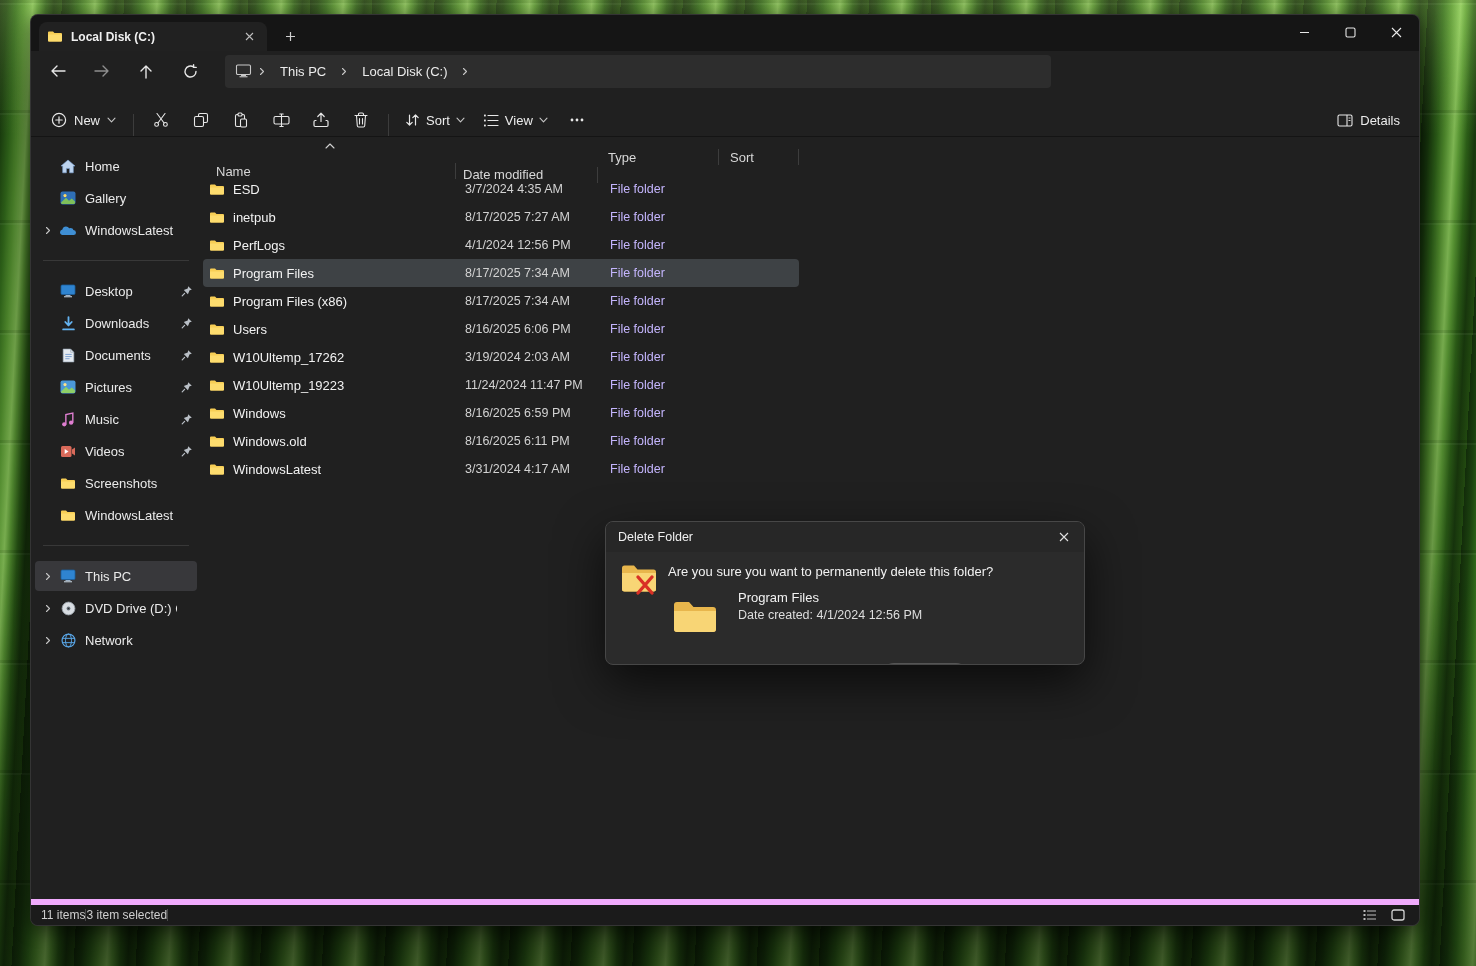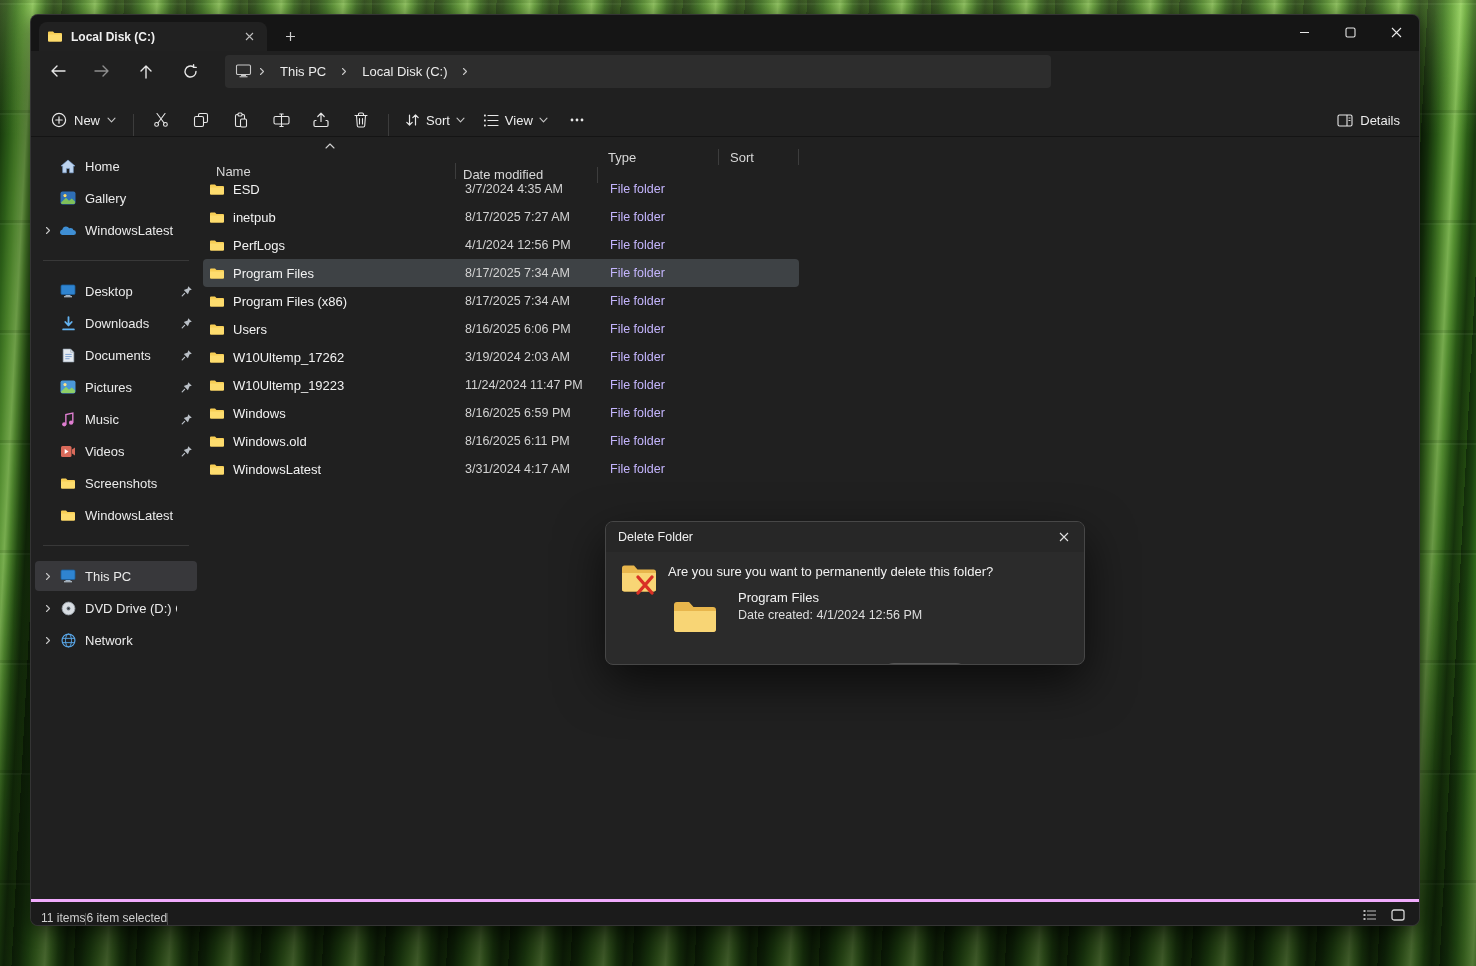--- a/index.html
+++ b/index.html
@@ -77,22 +77,22 @@
   .sort-caret { position:absolute; left:124px; top:0px; }
   .fl-rows { position:absolute; top:38px; left:0; right:14px; }
   .frow { height:28px; width:596px; margin-left:2px; border-radius:4px; display:flex; align-items:center; }
   .frow.selected { background:#3e4245; }
   .f-icon { margin-left:6px; width:16px; flex:none; display:flex; }
   .f-name { margin-left:8px; width:228px; font-size:13px; color:#f2f2f2; white-space:nowrap; overflow:hidden; flex:none; }
   .f-date { width:145px; padding-left:4px; font-size:12.5px; color:#d2d2d2; flex:none; }
   .f-type { width:110px; padding-left:4px; font-size:12.5px; color:#c4b5fd; flex:none; }
 
   
-  .statusbar { height:26px; flex:none; background:#1b1b1b; border-top:3px solid #f0abfc;
-    display:flex; align-items:flex-end; padding:0 10px; gap:0; font-size:12px; color:#cfcfcf; }
+  .statusbar { height:26px; flex:none; background:#1b1b1b; border-top:6px solid #f0abfc;
+    display:flex; align-items:center; padding:0 10px; gap:0; font-size:12px; color:#cfcfcf; }
   .st-div { width:1px; height:12px; background:#4a4a4a; }
   .st-icons { margin-left:auto; display:flex; gap:6px; }
   .st-btn { width:22px; height:20px; display:flex; align-items:center; justify-content:center; border-radius:3px; }
 
   
   .dialog { position:absolute; left:605px; top:521px; width:480px; height:144px; z-index:50;
     background:#2b2b2b; border:1px solid #474747; border-radius:8px; overflow:hidden;
     box-shadow:0 18px 48px rgba(0,0,0,0.65); }
   .dlg-title { height:30px; background:#272727; display:flex; align-items:center; padding-left:12px;
     font-size:12.5px; color:#f0f0f0; position:relative; }
@@ -685,21 +685,21 @@
             <span class="f-date">3/31/2024 4:17 AM</span>
             <span class="f-type">File folder</span>
           </div>
         </div>
     </div>
   </div>
 
   <div class="statusbar">
     <span>11 items</span>
     <span class="st-div"></span>
-    <span>6 item selected</span>
+    <span>3 item selected</span>
     <span class="st-div"></span>
     <div class="st-icons">
       <span class="st-btn">
         <svg width="14" height="12" viewBox="0 0 14 12">
             <path d="M4 2H13M4 6H13M4 10H13" stroke="#bdbdbd" stroke-width="1.2"></path>
             <rect x="0.5" y="1" width="2" height="2" fill="#bdbdbd"></rect>
             <rect x="0.5" y="5" width="2" height="2" fill="#bdbdbd"></rect>
             <rect x="0.5" y="9" width="2" height="2" fill="#bdbdbd"></rect>
           </svg>
       </span>

